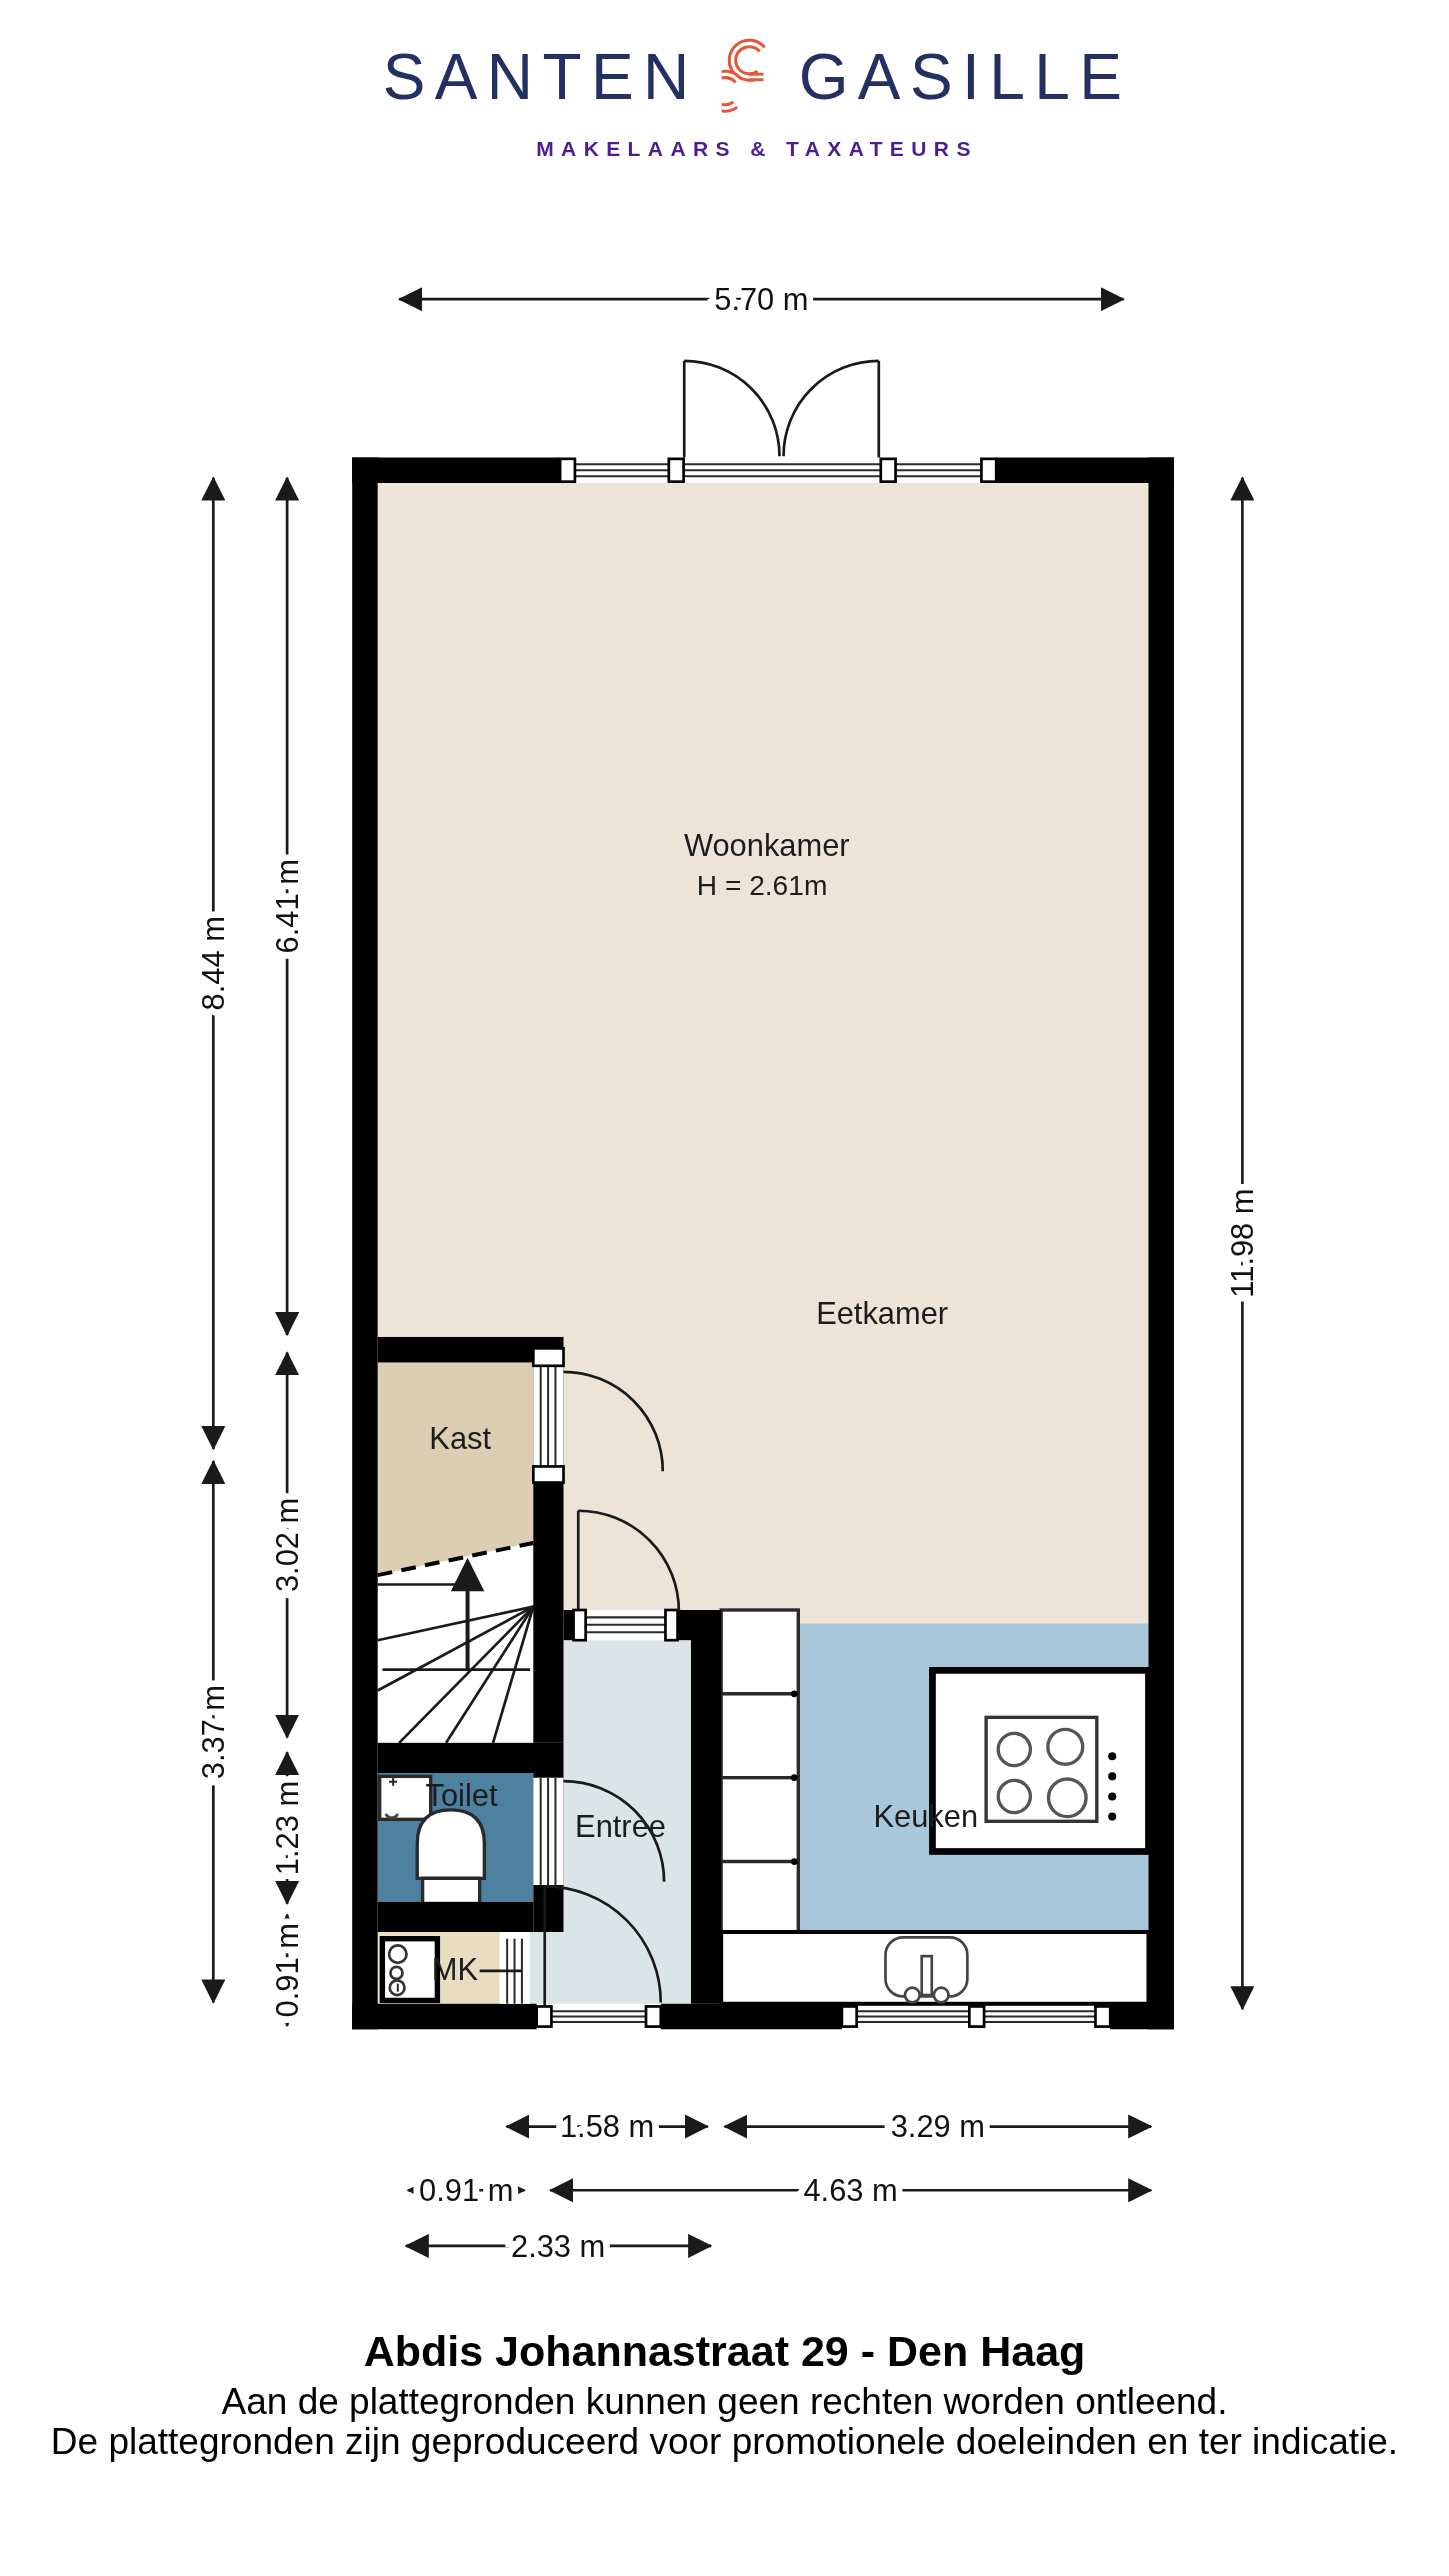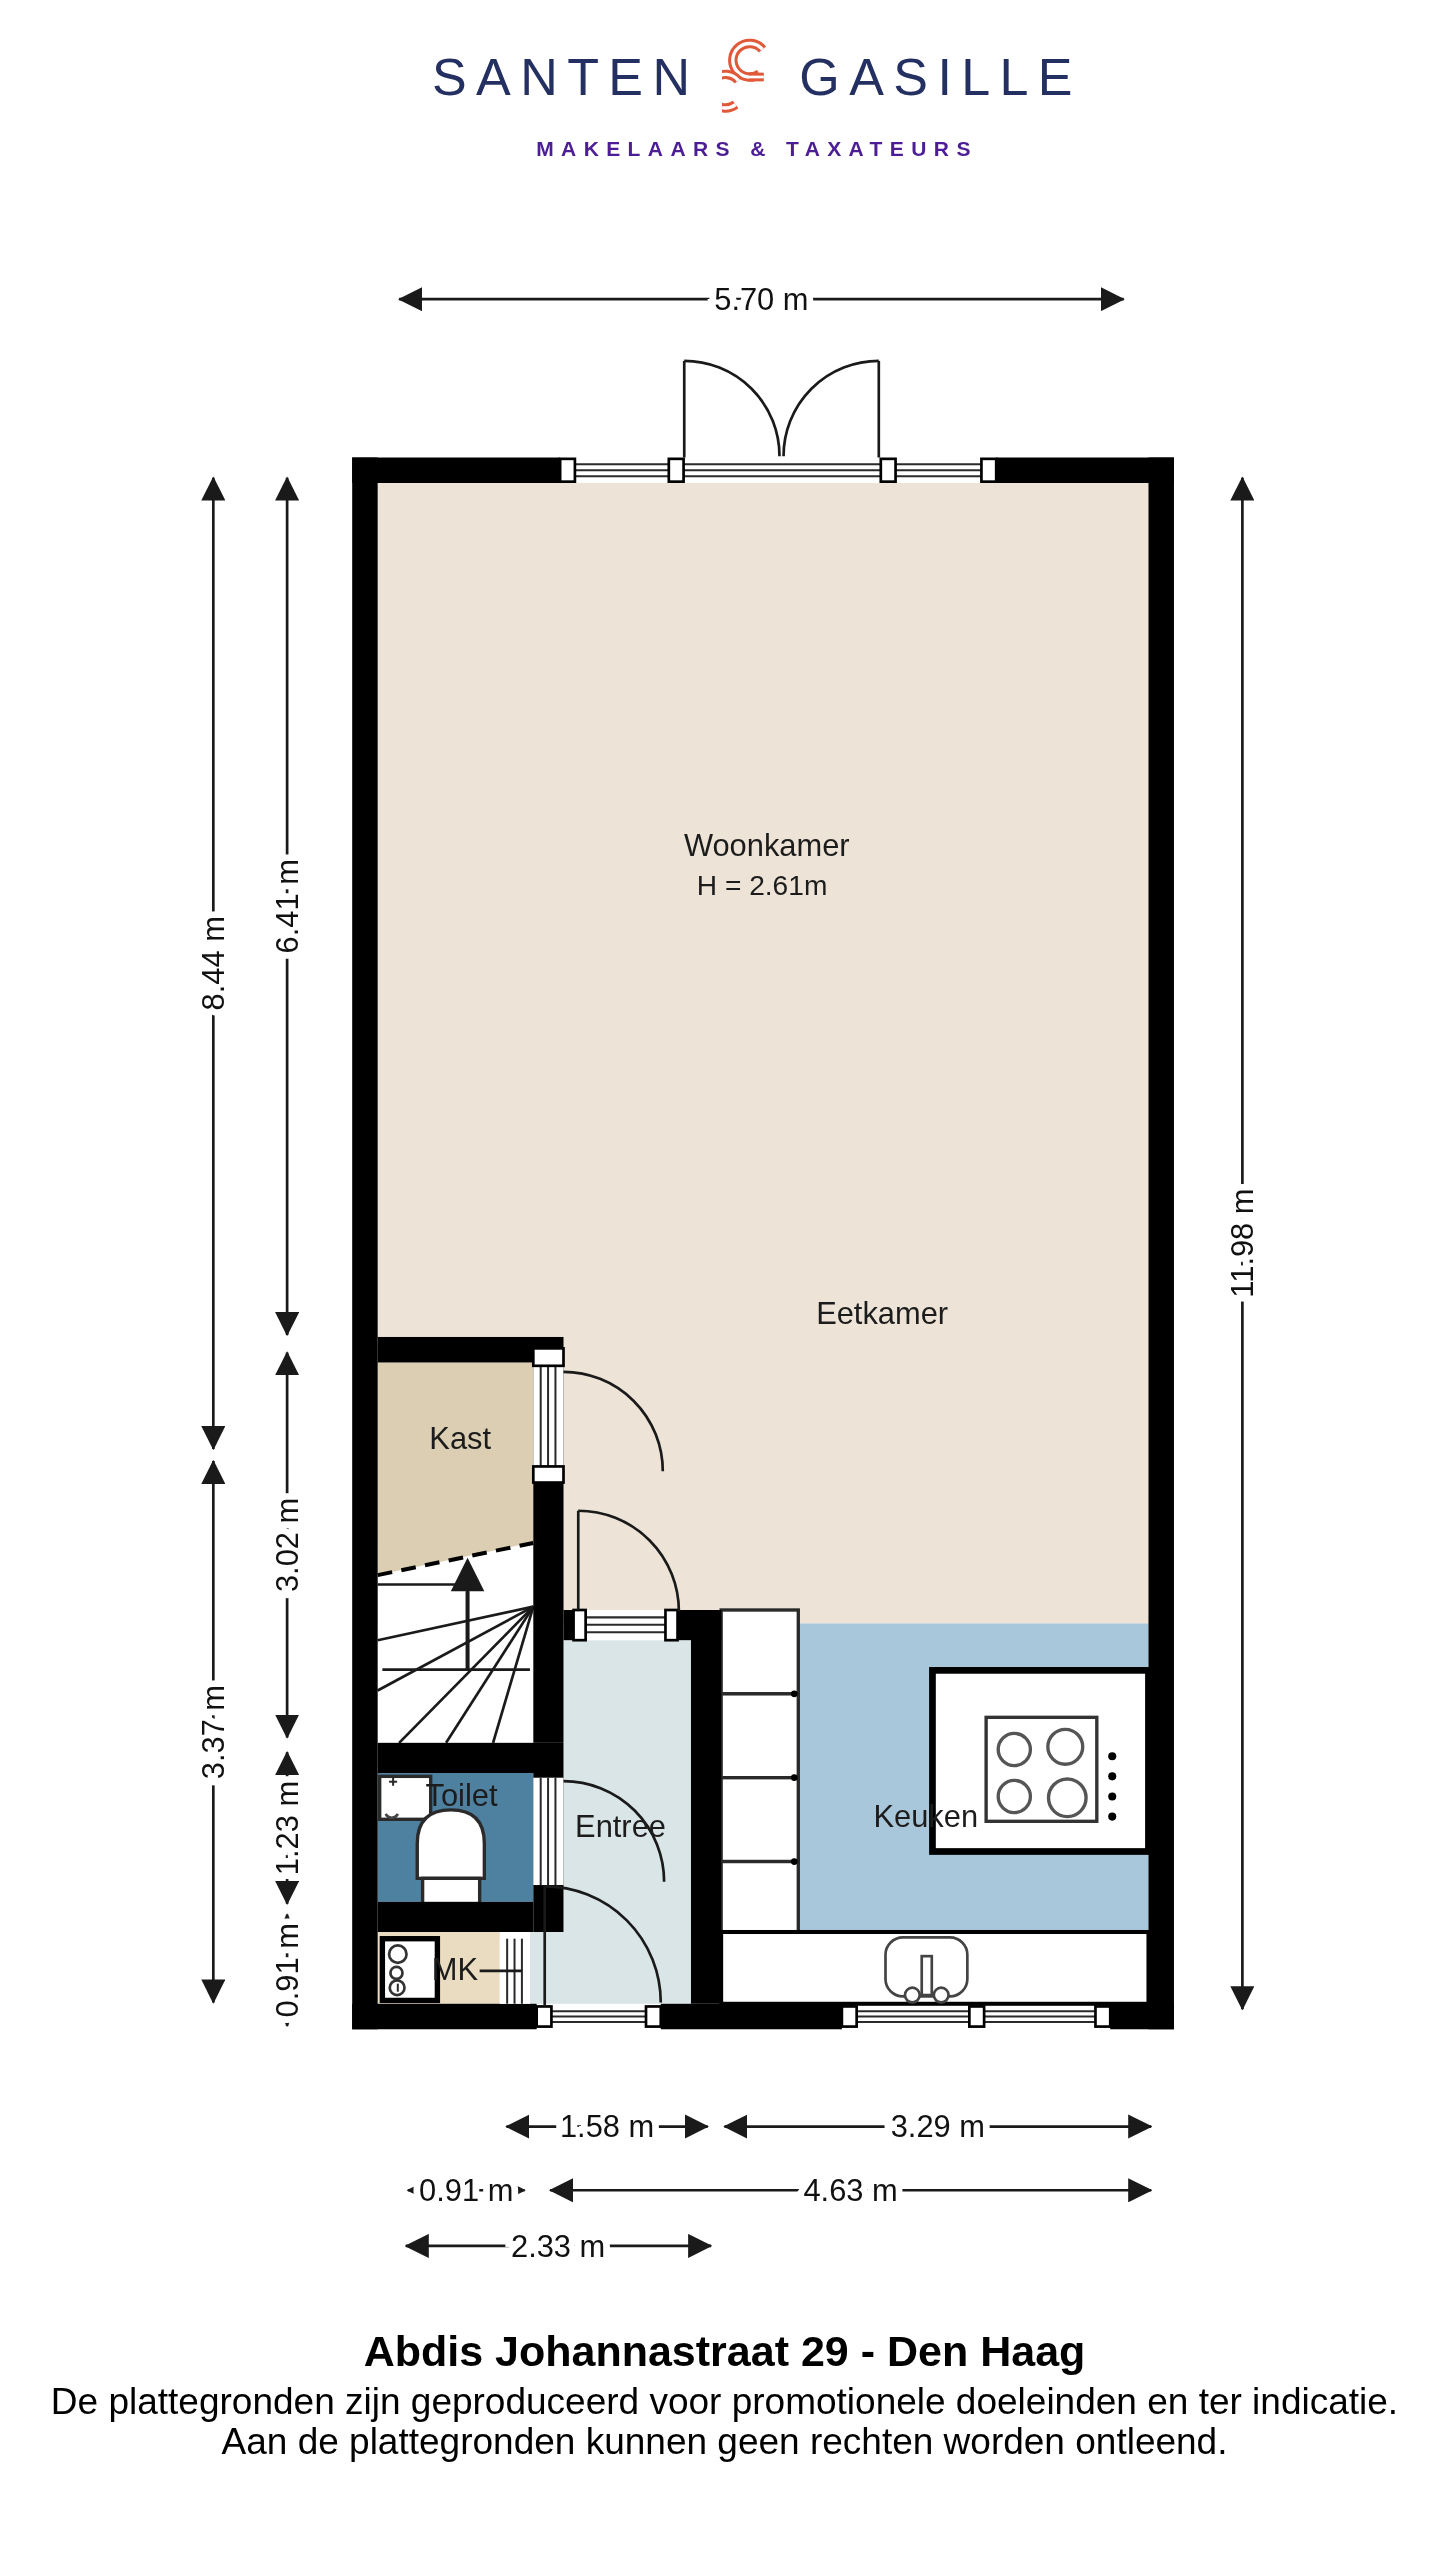--- a/index.html
+++ b/index.html
@@ -3,21 +3,21 @@
 <meta charset="utf-8">
 <style>
   html,body{margin:0;padding:0;}
   body{
     width:1449px;height:2576px;position:relative;background:#ffffff;
     font-family:"Liberation Sans", sans-serif;color:#1a1a1a;overflow:hidden;
   }
   
   .logo{position:absolute;top:36px;left:757px;transform:translateX(-50%);text-align:center;}
   .logo-row{display:flex;align-items:center;justify-content:center;gap:23px;}
-  .brand{font-size:52px;font-weight:500;letter-spacing:9.4px;color:#243061;line-height:1;}
+  .brand{font-size:64px;font-weight:500;letter-spacing:9.4px;color:#243061;line-height:1;}
   .tagline{margin-top:19px;font-size:21px;font-weight:700;letter-spacing:7.4px;color:#4c1d95;}
   
   .plan{position:absolute;left:0;top:0;}
   .wall{fill:#000000;}
   .thin{stroke:#1a1a1a;stroke-width:4;fill:none;}
   .glaze{stroke:#2a2a2a;stroke-width:3;fill:none;}
   .fixture{fill:#ffffff;stroke:#2a2a2a;stroke-width:5;}
   .room-label{font-size:46px;fill:#1c1c1c;text-anchor:middle;}
   .room-sub{font-size:42px;fill:#1c1c1c;text-anchor:middle;}
   .dim-line{stroke:#1a1a1a;stroke-width:4;}
@@ -256,17 +256,17 @@
     <text x="1268" y="3281" class="dim-text">4.63 m</text>
 
     <line x1="605" y1="3348" x2="1060" y2="3348" class="dim-line" marker-start="url(#arr)" marker-end="url(#arr)"></line>
     <text x="832" y="3364" class="dim-text">2.33 m</text>
   </g>
 </svg>
 
 <div class="footer">
   <div class="footer-title">Abdis Johannastraat 29 - Den Haag</div>
   <div class="footer-note">
+    <div>Aan de plattegronden kunnen geen rechten worden ontleend.</div>
     <div>De plattegronden zijn geproduceerd voor promotionele doeleinden en ter indicatie.</div>
-    <div>Aan de plattegronden kunnen geen rechten worden ontleend.</div>
   </div>
 </div>
 
 
 </body></html>

